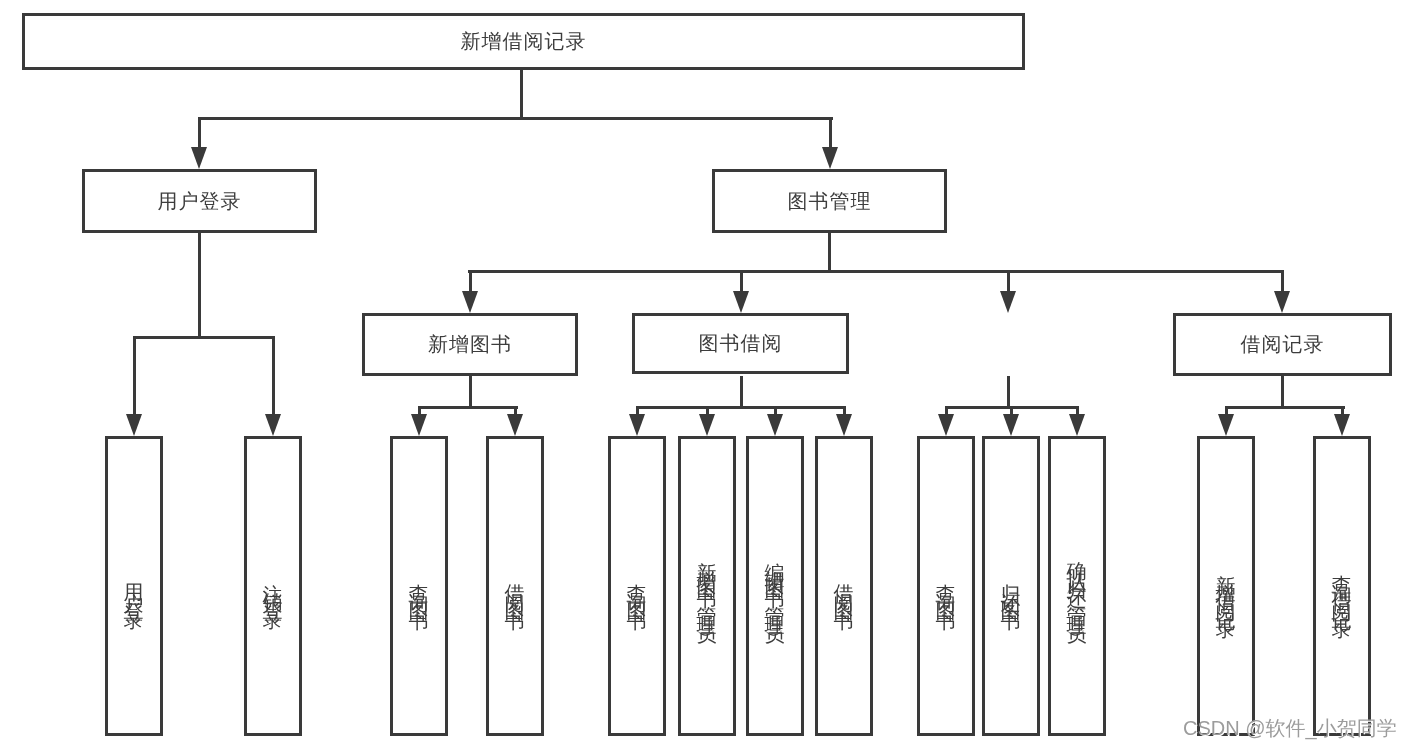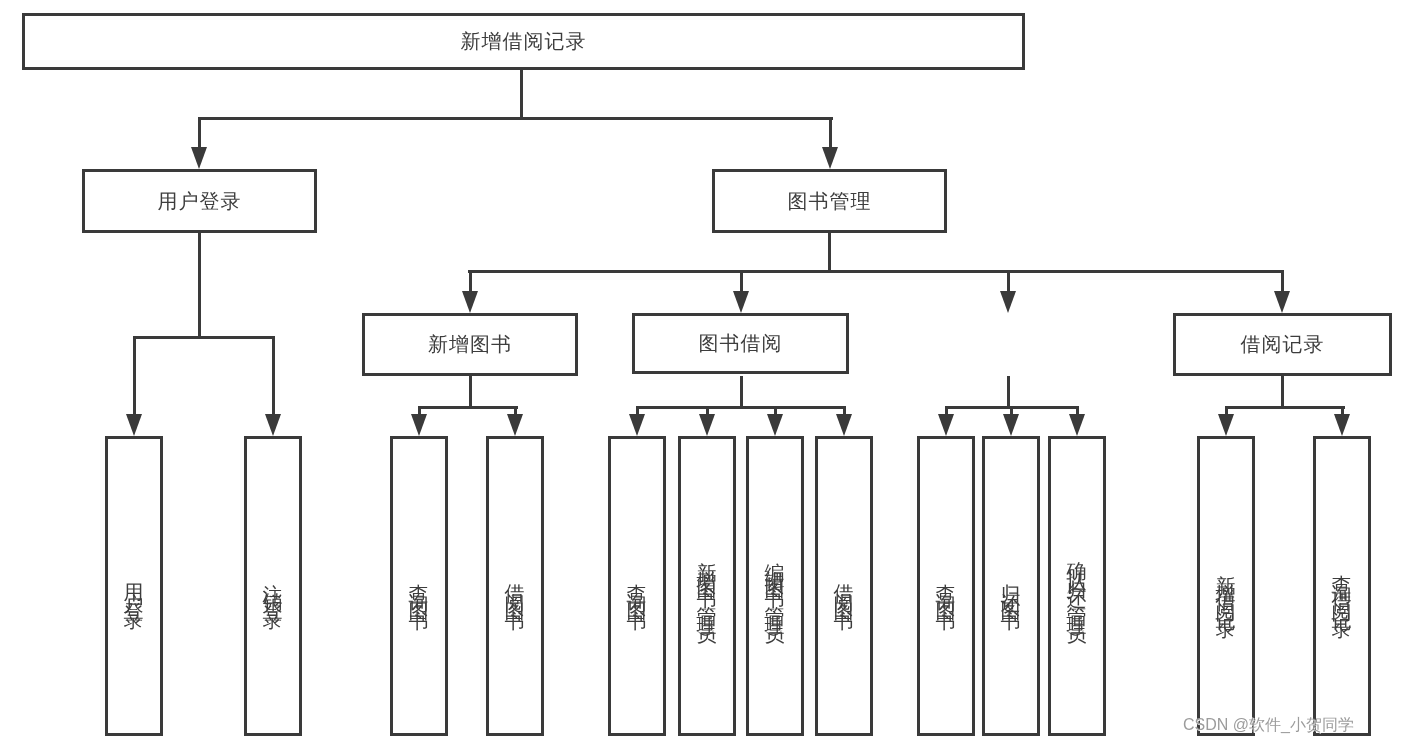--- a/index.html
+++ b/index.html
@@ -51,21 +51,21 @@
     border-left: 8px solid transparent;
     border-right: 8px solid transparent;
     border-top: 22px solid #3a3a3a;
     z-index: 1;
   }
 
   .watermark {
     position: absolute;
     left: 1183px;
     top: 715px;
-    font-size: 16px;
+    font-size: 20px;
     color: #9c9c9c;
     text-shadow: 1px 1px 0 #ffffff;
     white-space: nowrap;
     z-index: 3;
   }
 </style>
 </head>
 <body>
 
 <div class="canvas">

